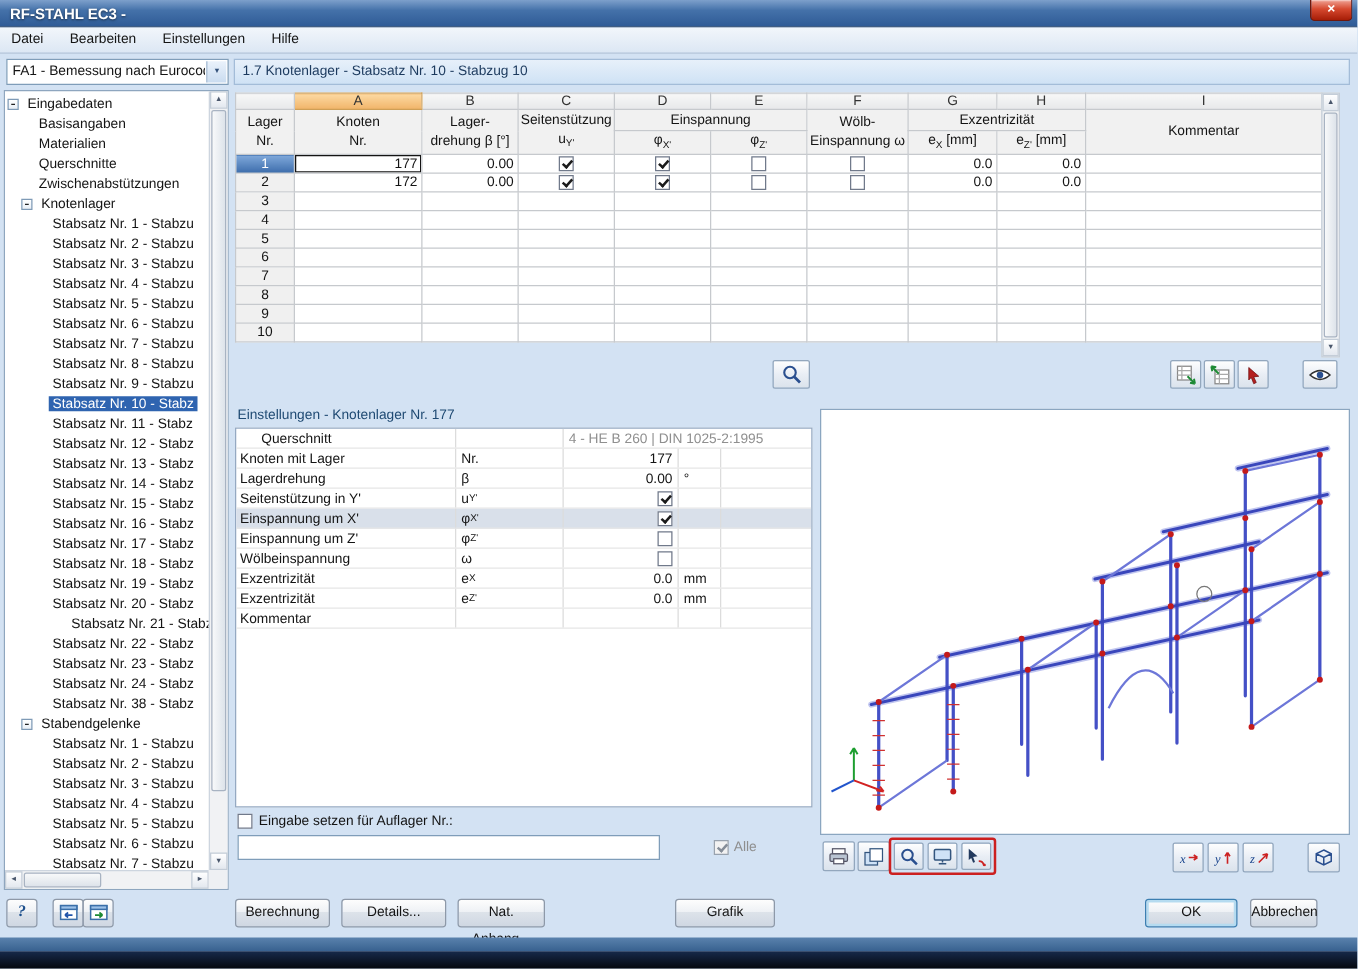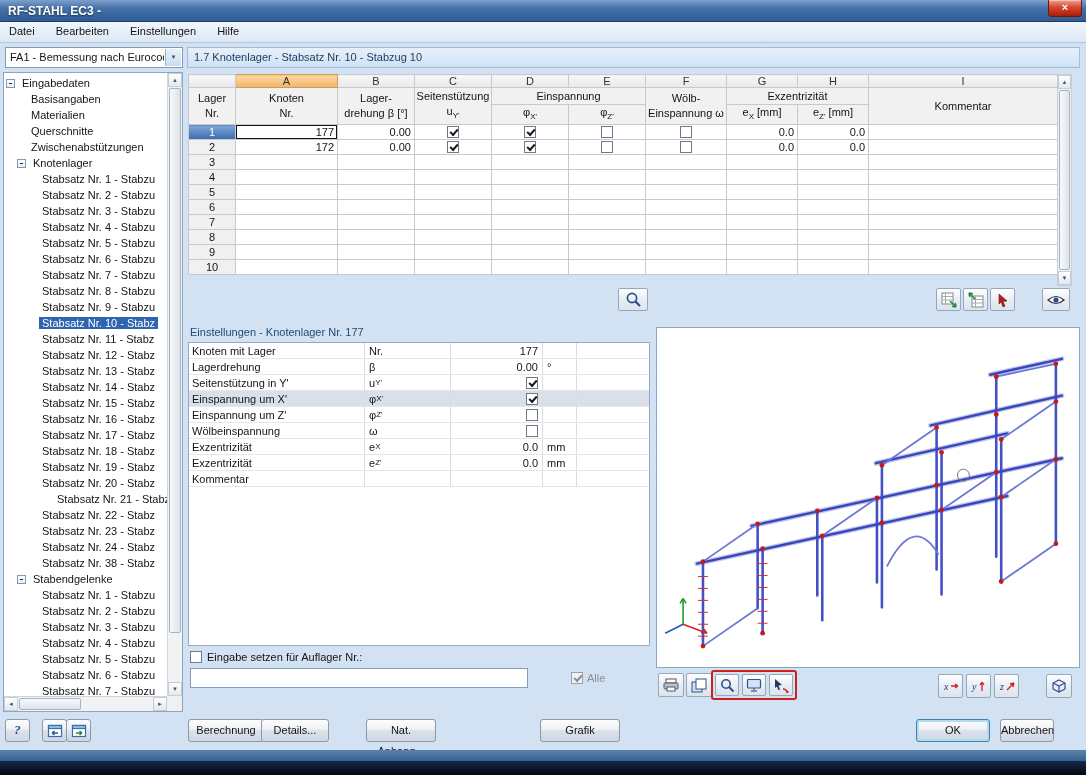--- a/index.html
+++ b/index.html
@@ -466,20 +466,27 @@
   <svg width="18" height="12">
       <path d="M1,6 Q9,-1 17,6 Q9,13 1,6 Z" fill="#fff" stroke="#333" stroke-width="1.2"></path>
       <circle cx="9" cy="6" r="2.6" fill="#2a4f8f"></circle>
     </svg>
 </div>
 
 <div class="settings-title">Einstellungen - Knotenlager Nr. 177</div>
 <div class="settings-panel">
   <div id="sgrid">
       <div class="srow">
+        <div class="scell slabel" style="padding-left: 20px;">
+          <span>Querschnitt</span>
+        </div>
+        <div class="scell ssym"></div>
+        <div class="scell sval vleft gray" style="flex: 1 1 0%; border-right: none;">4 - HE B 260 | DIN 1025-2:1995</div>
+      </div>
+      <div class="srow">
         <div class="scell slabel">
           <span>Knoten mit Lager</span>
         </div>
         <div class="scell ssym">Nr.</div>
         <div class="scell sval vright">177</div>
         <div class="scell sunit"></div>
         <div class="scell srest"></div>
       </div>
       <div class="srow">
         <div class="scell slabel">
@@ -695,20 +702,20 @@
     </svg>
 </div>
 <div class="pbtn" style="left:66px;width:25px">
   <svg width="16" height="14" style="vertical-align:middle">
       <rect x="1.5" y="1.5" width="13" height="11" fill="#fff" stroke="#3a6ea8" stroke-width="1.2"></rect>
       <rect x="1.5" y="1.5" width="13" height="3" fill="#9cc1e8" stroke="#3a6ea8" stroke-width="1.2"></rect>
       <path d="M5,9 L11,9 M11,9 L8.5,7 M11,9 L8.5,11" stroke="#1d8a34" stroke-width="1.4" fill="none"></path>
     </svg>
 </div>
 <div class="pbtn" style="left:188px;width:76px">Berechnung</div>
-<div class="pbtn" style="left:261px;width:68px">Details...</div>
+<div class="pbtn" style="left:273px;width:84px">Details...</div>
 <div class="pbtn" style="left:366px;width:70px">Nat. Anhang...</div>
 <div class="pbtn" style="left:540px;width:80px">Grafik</div>
 <div class="pbtn focus" style="left:916px;width:74px">OK</div>
 <div class="pbtn" style="left:1000px;width:54px">Abbrechen</div>
 
 <div class="win-bottom1"></div>
 <div class="win-bottom2"></div>
 
 </body></html>

